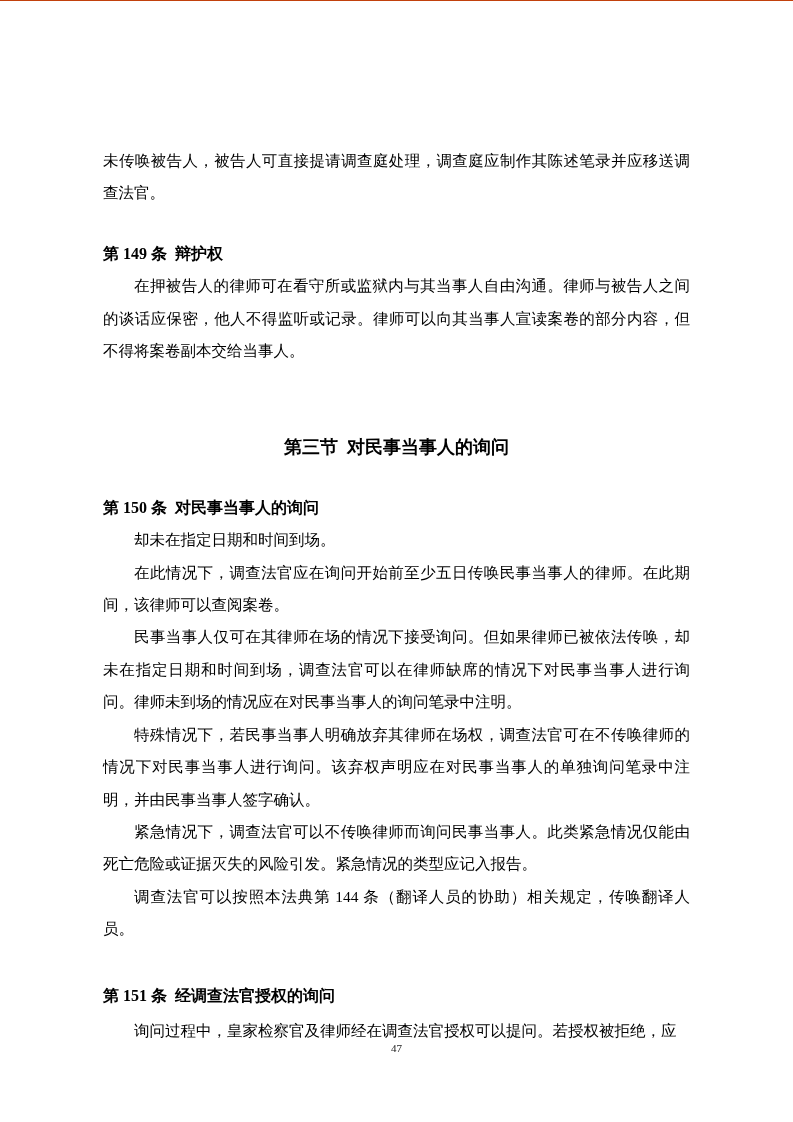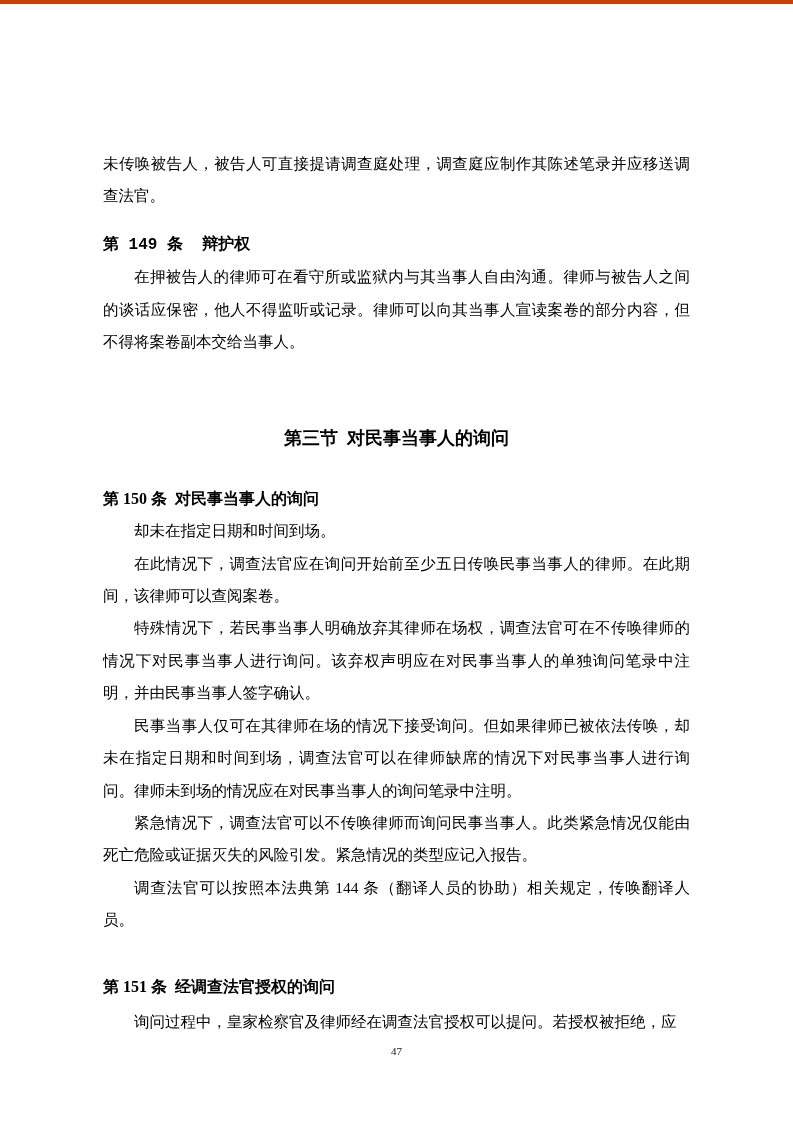--- a/index.html
+++ b/index.html
@@ -8,21 +8,21 @@
     background: #ffffff;
   }
   .page {
     position: relative;
     width: 793px;
     height: 1122px;
     background: #ffffff;
     color: #000000;
     font-family: "Liberation Serif", "DejaVu Serif", serif;
     overflow: hidden;
-    border-top: 4px solid #c2410c;
+    border-top: 1px solid #c2410c;
     box-sizing: border-box;
   }
   .content {
     position: absolute;
     left: 103px;
     top: 0;
     width: 587px;
     padding-top: 144px;
   }
   .body-par {
@@ -42,21 +42,21 @@
     white-space: pre-wrap;
   }
   .section-heading {
     margin: 0;
     font-size: 18px;
     font-weight: bold;
     line-height: 32.4px;
     text-align: center;
     white-space: pre-wrap;
   }
-  .mt-149 { margin-top: 16px; font-family: Liberation Mono, monospace; }
+  .mt-149 { margin-top: 28px; }
   .mt-sec { margin-top: 64px; }
   .mt-150 { margin-top: 28px; }
   .mt-151 { margin-top: 34px; }
   .mt-p151 { margin-top: 3px; }
   .page-number {
     position: absolute;
     top: 1038px;
     left: 0;
     width: 100%;
     text-align: center;
@@ -76,22 +76,22 @@
     <p class="article-heading mt-149">第 149 条  辩护权</p>
 
     <p class="body-par indent">在押被告人的律师可在看守所或监狱内与其当事人自由沟通。律师与被告人之间的谈话应保密，他人不得监听或记录。律师可以向其当事人宣读案卷的部分内容，但不得将案卷副本交给当事人。</p>
 
     <p class="section-heading mt-sec">第三节  对民事当事人的询问</p>
 
     <p class="article-heading mt-150">第 150 条  对民事当事人的询问</p>
 
     <p class="body-par indent">却未在指定日期和时间到场。</p>
     <p class="body-par indent">在此情况下，调查法官应在询问开始前至少五日传唤民事当事人的律师。在此期间，该律师可以查阅案卷。</p>
+    <p class="body-par indent">民事当事人仅可在其律师在场的情况下接受询问。但如果律师已被依法传唤，却未在指定日期和时间到场，调查法官可以在律师缺席的情况下对民事当事人进行询问。律师未到场的情况应在对民事当事人的询问笔录中注明。</p>
     <p class="body-par indent">特殊情况下，若民事当事人明确放弃其律师在场权，调查法官可在不传唤律师的情况下对民事当事人进行询问。该弃权声明应在对民事当事人的单独询问笔录中注明，并由民事当事人签字确认。</p>
-    <p class="body-par indent">民事当事人仅可在其律师在场的情况下接受询问。但如果律师已被依法传唤，却未在指定日期和时间到场，调查法官可以在律师缺席的情况下对民事当事人进行询问。律师未到场的情况应在对民事当事人的询问笔录中注明。</p>
     <p class="body-par indent">紧急情况下，调查法官可以不传唤律师而询问民事当事人。此类紧急情况仅能由死亡危险或证据灭失的风险引发。紧急情况的类型应记入报告。</p>
     <p class="body-par indent">调查法官可以按照本法典第 144 条（翻译人员的协助）相关规定，传唤翻译人员。</p>
 
     <p class="article-heading mt-151">第 151 条  经调查法官授权的询问</p>
 
     <p class="body-par indent mt-p151">询问过程中，皇家检察官及律师经在调查法官授权可以提问。若授权被拒绝，应</p>
 
   </div>
 
   <div class="page-number">47</div>

